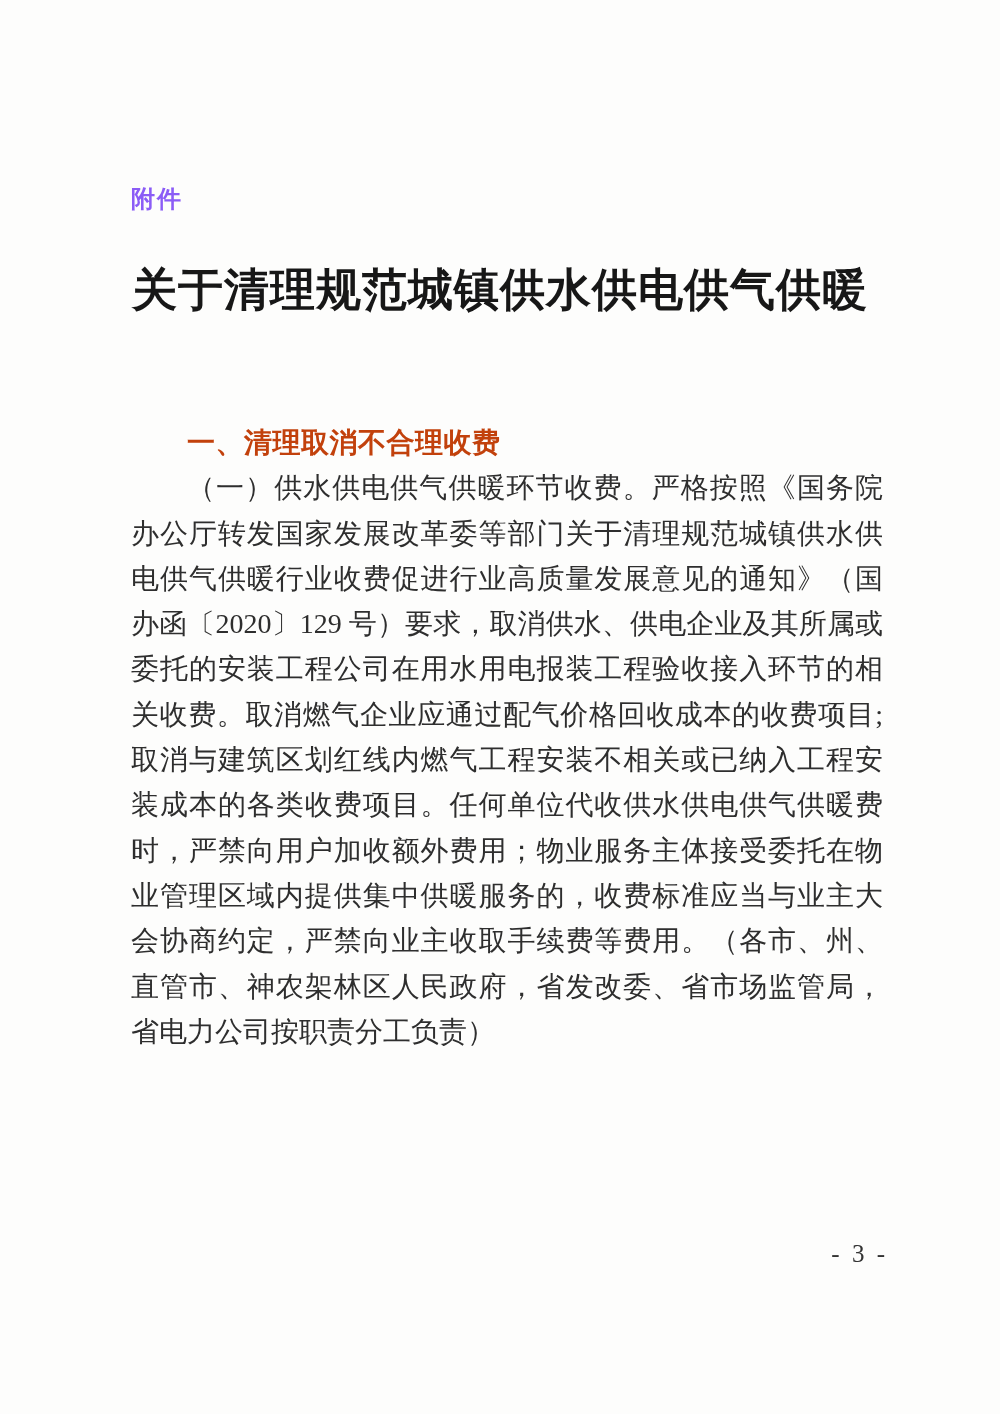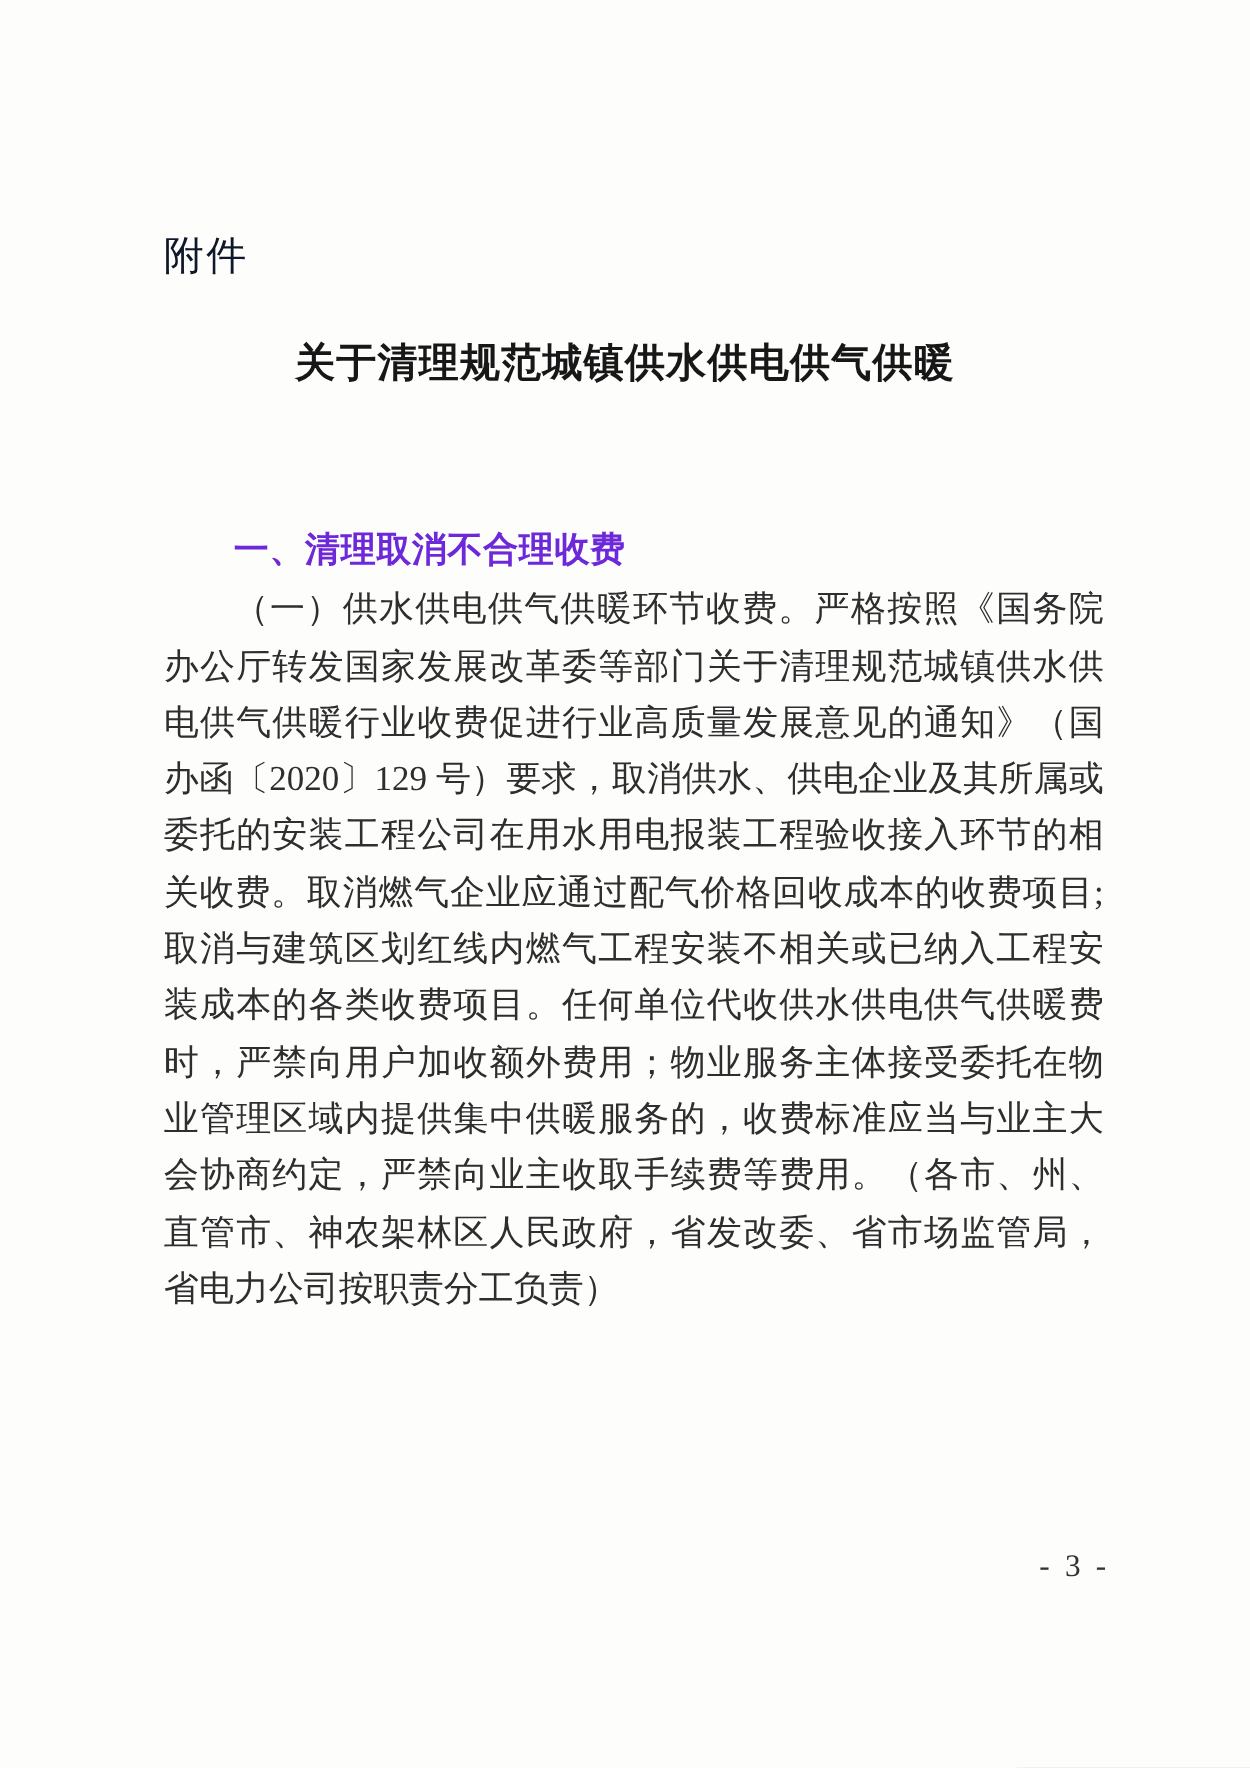--- a/index.html
+++ b/index.html
@@ -15,34 +15,34 @@
     background: #fdfdfc;
     overflow: hidden;
     font-family: "Liberation Serif", "DejaVu Serif", serif;
     color: #2e2e2e;
   }
   .attachment-label {
     position: absolute;
     left: 131px;
     top: 183px;
     font-family: "Liberation Sans", "DejaVu Sans", sans-serif;
-    font-size: 32px;
-    font-weight: 400;
+    font-size: 24px;
+    font-weight: 700;
     letter-spacing: 2px;
-    color: #0f172a;
+    color: #8b5cf6;
   }
   .doc-title {
     position: absolute;
     left: 0;
     right: 0;
     top: 265px;
     margin: 0;
     text-align: center;
     font-family: "Liberation Serif", "DejaVu Serif", serif;
-    font-size: 32px;
+    font-size: 45px;
     font-weight: 700;
     line-height: 51px;
     letter-spacing: 1px;
     color: #171717;
   }
   .doc-title .title-line {
     display: block;
   }
   .doc-body {
     position: absolute;
@@ -55,26 +55,26 @@
     text-justify: inter-character;
     color: #2e2e2e;
   }
   .doc-body p {
     margin: 0;
     text-indent: 2em;
   }
   .section-heading {
     margin: 0;
     text-indent: 2em;
-    font-family: Liberation Mono, monospace;
+    font-family: Liberation Sans, sans-serif;
     font-size: 28px;
     font-weight: 700;
     line-height: 45.3px;
     letter-spacing: 0.5px;
-    color: #6d28d9;
+    color: #c2410c;
   }
   .page-number {
     position: absolute;
     right: 112px;
     top: 1240px;
     font-size: 25px;
     letter-spacing: 3px;
     color: #333;
     font-family: "Liberation Serif", "DejaVu Serif", serif;
   }

